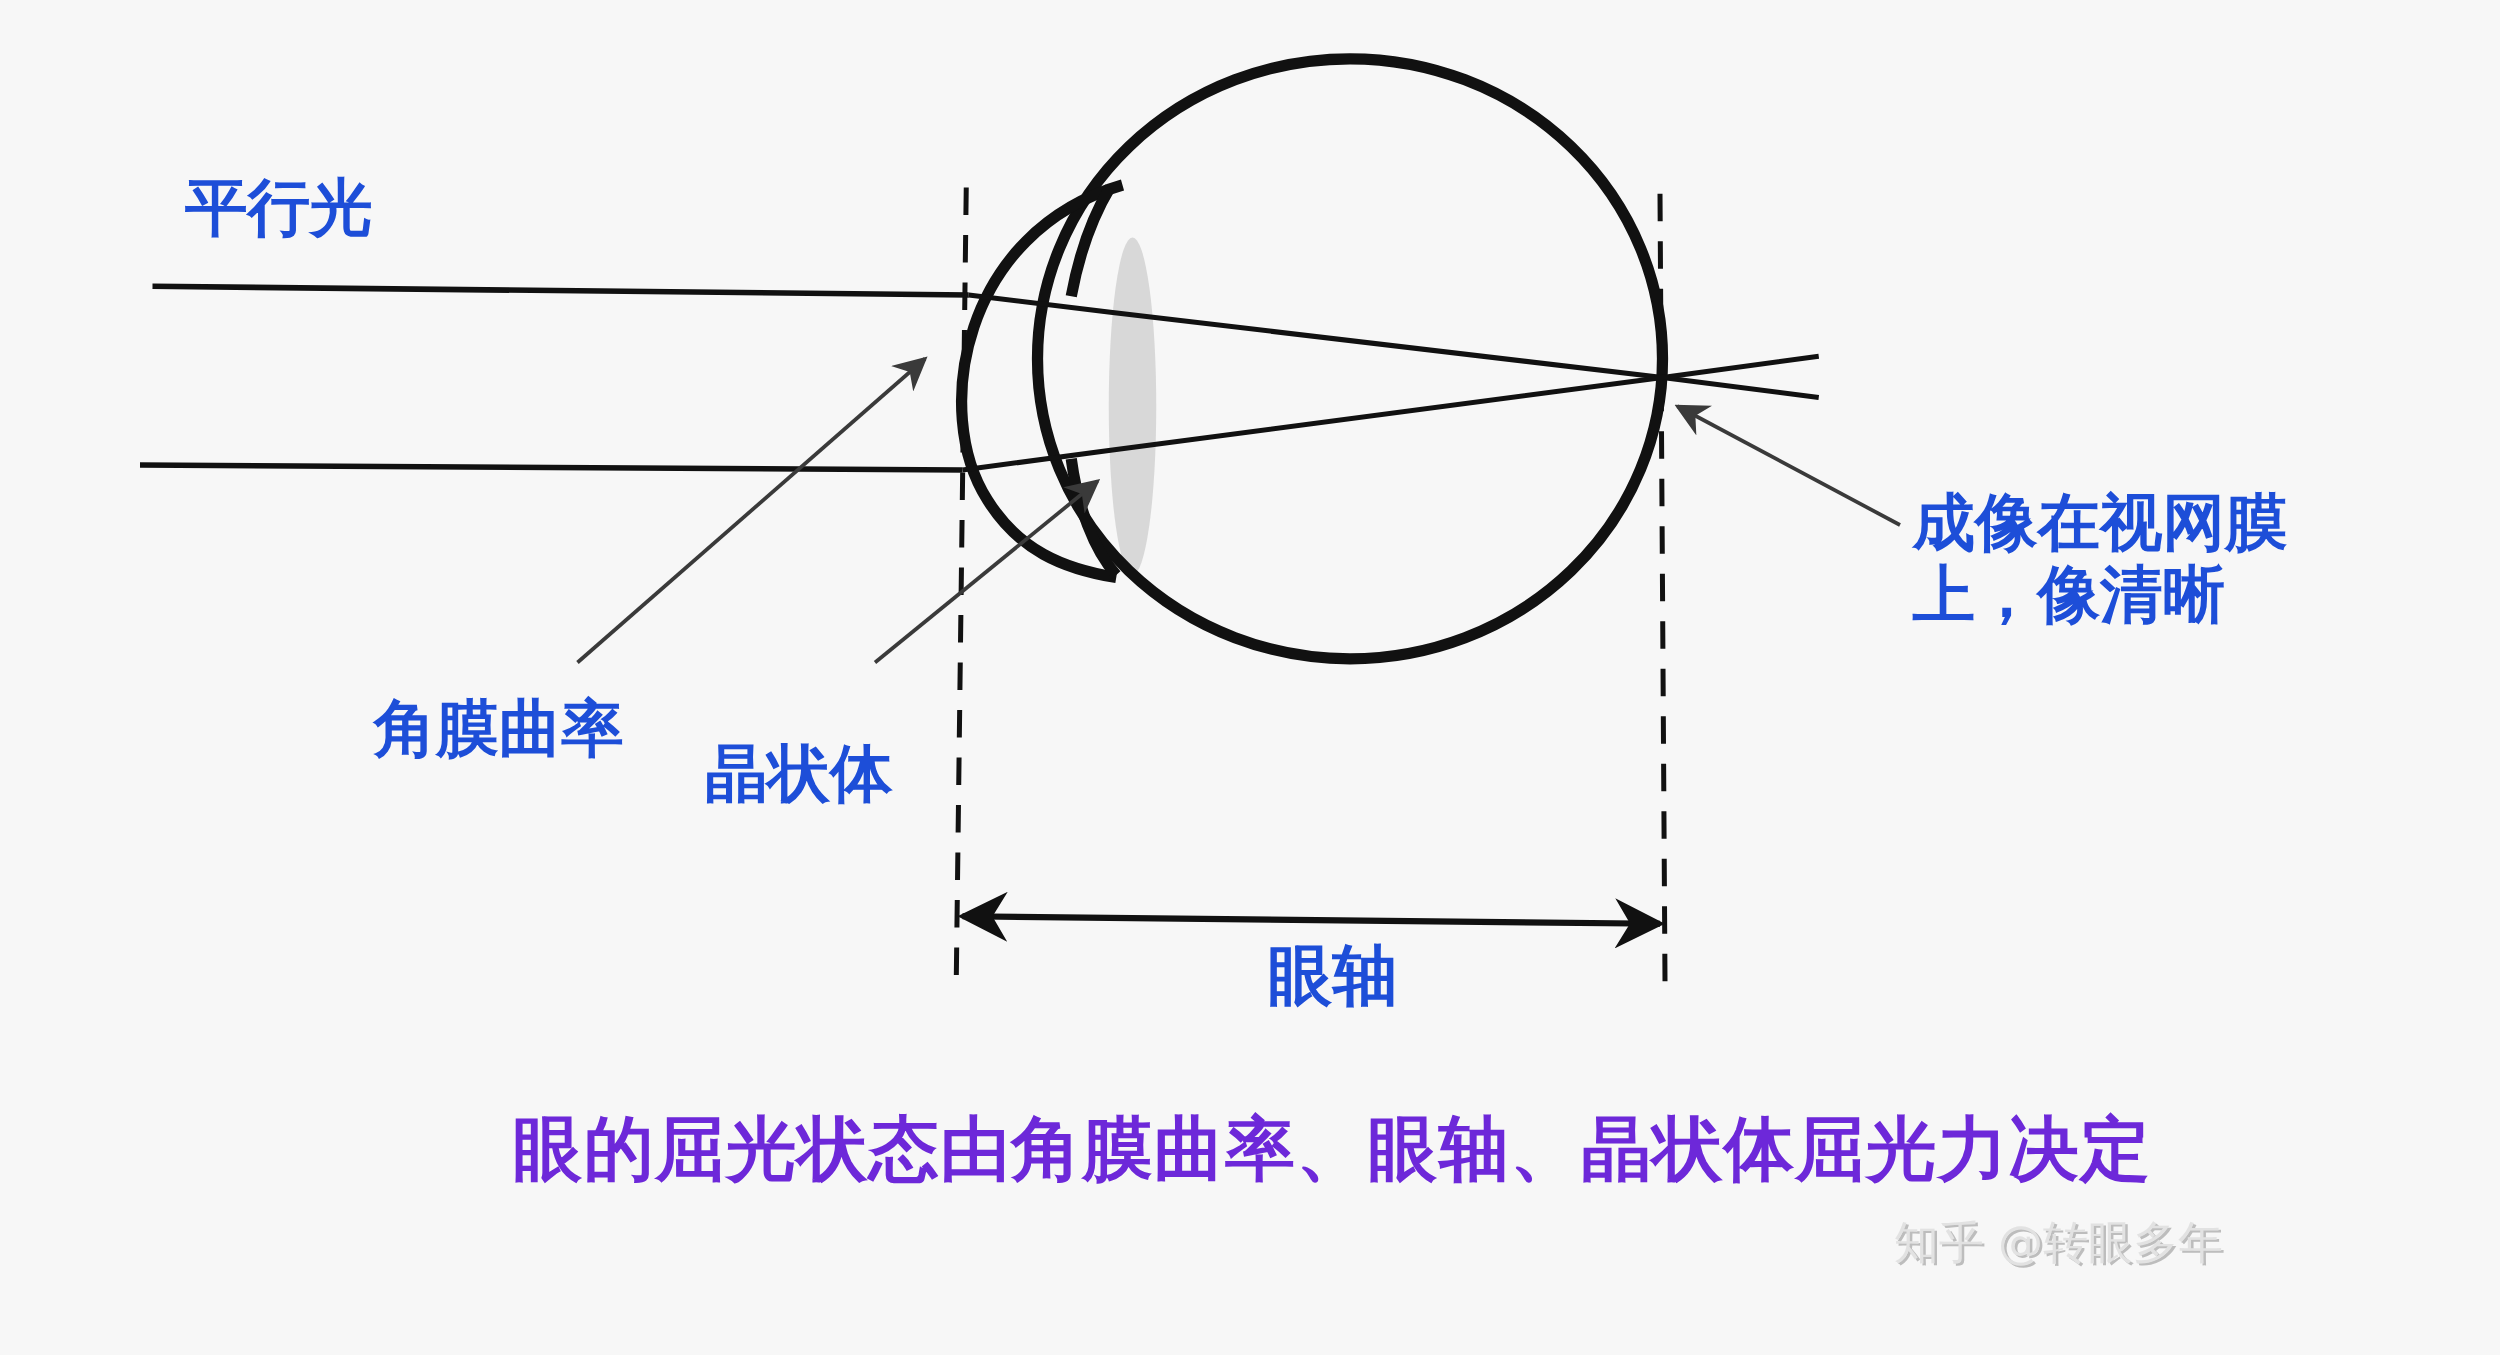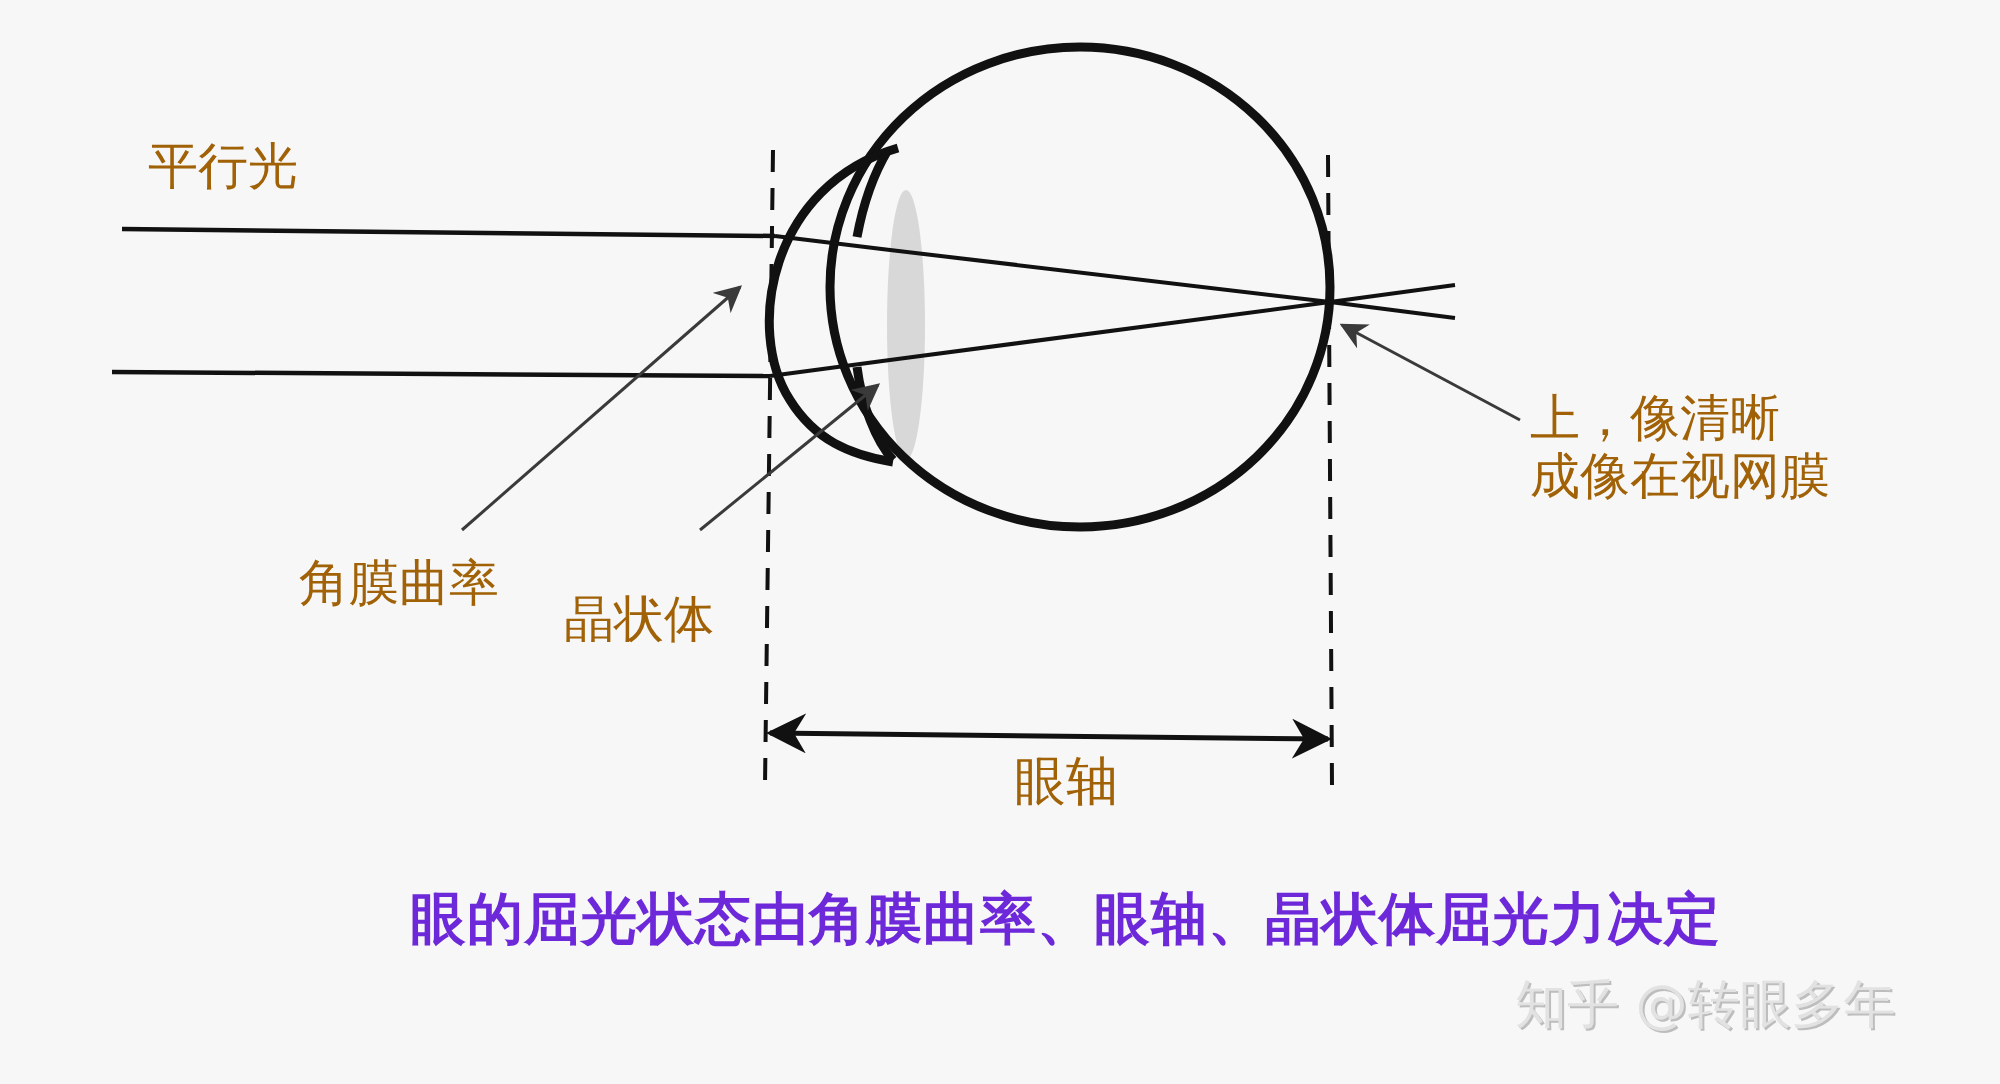--- a/index.html
+++ b/index.html
@@ -1,29 +1,29 @@
 <!DOCTYPE html>
 <html><head>
 <meta charset="utf-8">
 <style>
   html, body { margin:0; padding:0; }
   body { width:2000px; height:1084px; background:#f7f7f7; position:relative; overflow:hidden;
          font-family:"DejaVu Sans", sans-serif; }
   svg.diagram { position:absolute; left:0; top:0; }
-  .lbl { position:absolute; color:#a16207; font-weight:normal; white-space:nowrap; line-height:1.15; }
+  .lbl { position:absolute; color:#1d4ed8; font-weight:bold; white-space:nowrap; line-height:1.15; }
   .lbl-parallel { left:148px; top:138px; font-size:50px; }
   .lbl-cornea { left:280px; top:555px; font-size:50px;margin-left:19px; }
   .lbl-lens { left:528px; top:555px; font-size:50px; text-align:right; }
   .lbl-lens span { display:block; }
   .lbl-lens .l1 { padding-left:36px;margin-top:36px; }
   .lbl-retina { left:1530px; top:390px; font-size:50px; }
   .lbl-retina span { display:block; }
   .lbl-axis { left:993px; top:752px; font-size:52px;margin-left:21px; }
   .caption { position:absolute; left:410px; top:882px; font-size:56px; font-weight:bold; color:#6d28d9; letter-spacing:1px; white-space:nowrap; }
-  .watermark { position:absolute; left:1515px; top:970px; font-size:52px; color:#e2e2e2; white-space:nowrap;
+  .watermark { position:absolute; left:1515px; top:970px; font-size:36px; color:#e2e2e2; white-space:nowrap;
                text-shadow: 2px 2px 0 #bdbdbd; }
 </style>
 </head>
 <body>
 
 <svg class="diagram" width="2000" height="1084" viewBox="0 0 2000 1084">
   <defs>
     <marker id="ah" viewBox="0 0 10 10" refX="9" refY="5" markerWidth="8" markerHeight="8" orient="auto-start-reverse">
       <path d="M0,0 L10,5 L0,10 L3,5 Z" fill="#111"></path>
     </marker>
@@ -56,19 +56,19 @@
 
   <line x1="770" y1="733" x2="1328" y2="739" stroke="#111" stroke-width="5" marker-start="url(#ah)" marker-end="url(#ah)"></line>
 </svg>
 
 <div class="lbl lbl-parallel">平行光</div>
 <div class="lbl lbl-cornea">角膜曲率</div>
 <div class="lbl lbl-lens">
   <span class="l1">晶状体</span>
 </div>
 <div class="lbl lbl-retina">
+  <span>成像在视网膜</span>
   <span>上，像清晰</span>
-  <span>成像在视网膜</span>
 </div>
 <div class="lbl lbl-axis">眼轴</div>
 
 <div class="caption">眼的屈光状态由角膜曲率、眼轴、晶状体屈光力决定</div>
 <div class="watermark">知乎 @转眼多年</div>
 
 </body></html>

